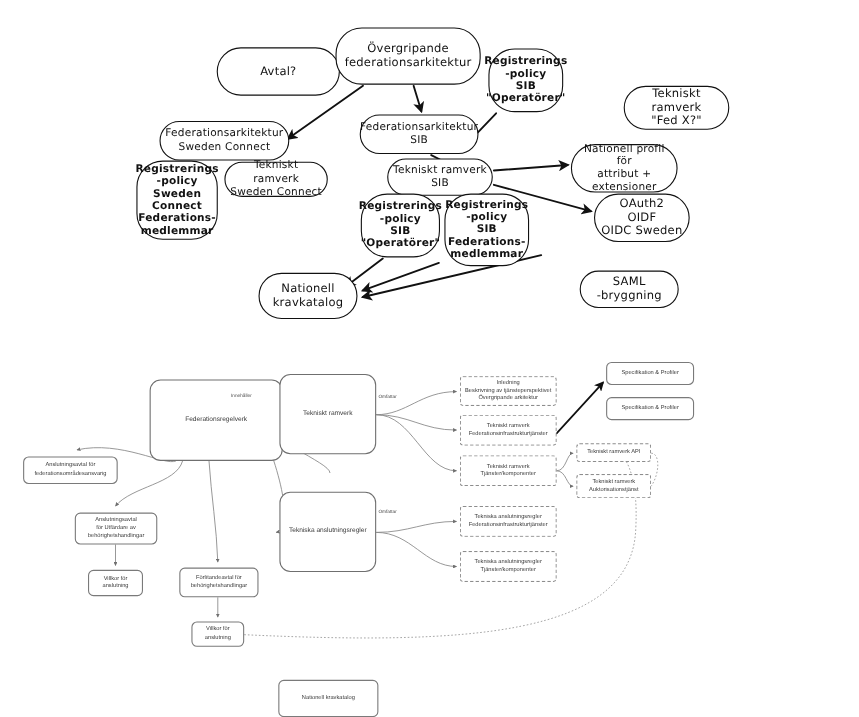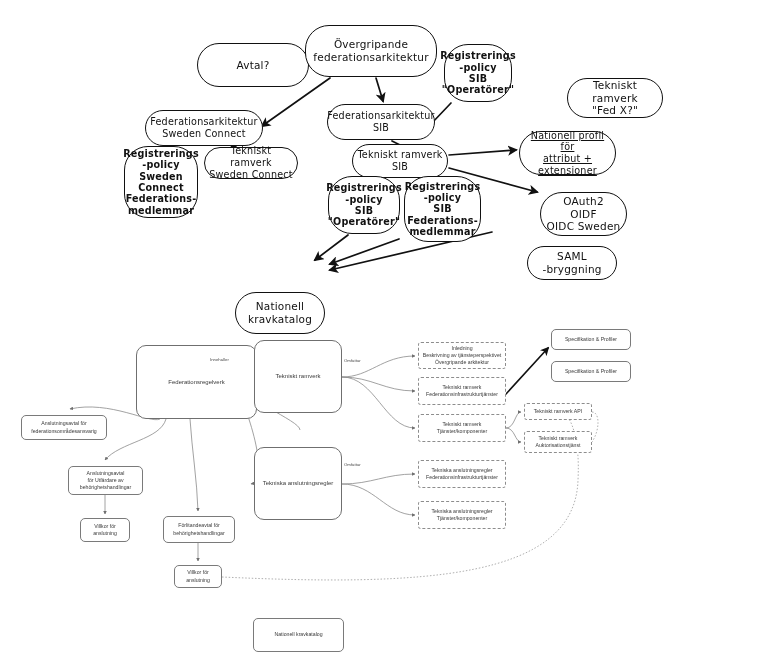--- a/index.html
+++ b/index.html
@@ -130,48 +130,48 @@
     <div class="sketch-node small tight" style="left:444px;top:44px;width:68px;height:58px;">Registrerings
 -policy
 SIB
 "Operatörer"</div>
     <div class="sketch-node" style="left:567px;top:78px;width:96px;height:40px;">Tekniskt ramverk
 "Fed X?"</div>
     <div class="sketch-node small" style="left:145px;top:110px;width:118px;height:36px;">Federationsarkitektur
 Sweden Connect</div>
     <div class="sketch-node small" style="left:327px;top:104px;width:108px;height:36px;">Federationsarkitektur
 SIB</div>
-    <div class="sketch-node small" style="left:519px;top:131px;width:97px;height:44px;text-decoration:underline;">Nationell profil för
+    <div class="sketch-node small" style="left:519px;top:131px;width:97px;height:44px;">Nationell profil för
 attribut +
 extensioner</div>
     <div class="sketch-node small tight" style="left:124px;top:146px;width:74px;height:72px;">Registrerings
 -policy
 Sweden
 Connect
 Federations-
 medlemmar</div>
     <div class="sketch-node small" style="left:204px;top:147px;width:94px;height:32px;">Tekniskt ramverk
 Sweden Connect</div>
     <div class="sketch-node small" style="left:352px;top:144px;width:96px;height:34px;">Tekniskt ramverk
 SIB</div>
-    <div class="sketch-node" style="left:540px;top:192px;width:87px;height:44px;">OAuth2
+    <div class="sketch-node" style="left:540px;top:176px;width:87px;height:44px;">OAuth2
 OIDF
 OIDC Sweden</div>
     <div class="sketch-node small tight" style="left:328px;top:176px;width:72px;height:58px;">Registrerings
 -policy
 SIB
 "Operatörer"</div>
     <div class="sketch-node small tight" style="left:404px;top:176px;width:77px;height:66px;">Registrerings
 -policy
 SIB
 Federations-
 medlemmar</div>
     <div class="sketch-node" style="left:527px;top:246px;width:90px;height:34px;">SAML
 -bryggning</div>
-    <div class="sketch-node" style="left:235px;top:248px;width:90px;height:42px;margin-top:44px;">Nationell
+    <div class="sketch-node" style="left:235px;top:248px;width:90px;height:42px;">Nationell
 kravkatalog</div>
   </div>
 
   <div>
 
     <svg class="edge-layer" width="781" height="652">
       <defs>
         <marker id="thin-arrow" viewBox="0 0 8 8" refX="7" refY="4" markerWidth="4.5" markerHeight="4.5" orient="auto-start-reverse">
           <path d="M 0 0 L 8 4 L 0 8 z" fill="#6f6f6f"></path>
         </marker>

